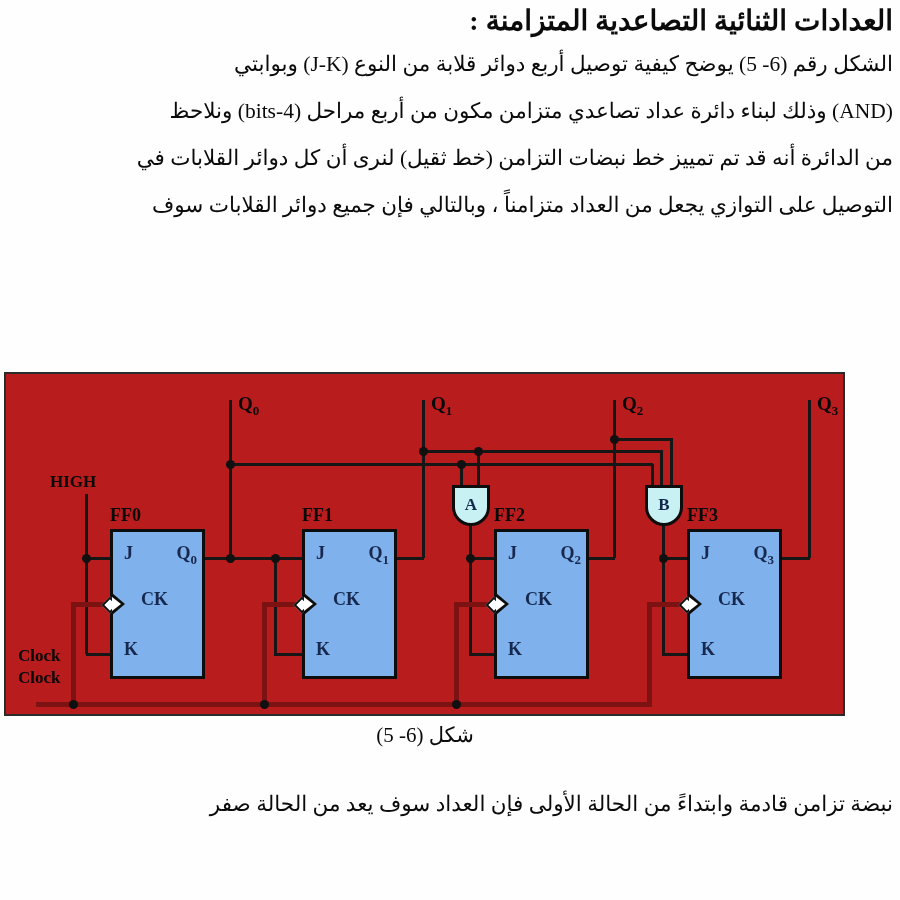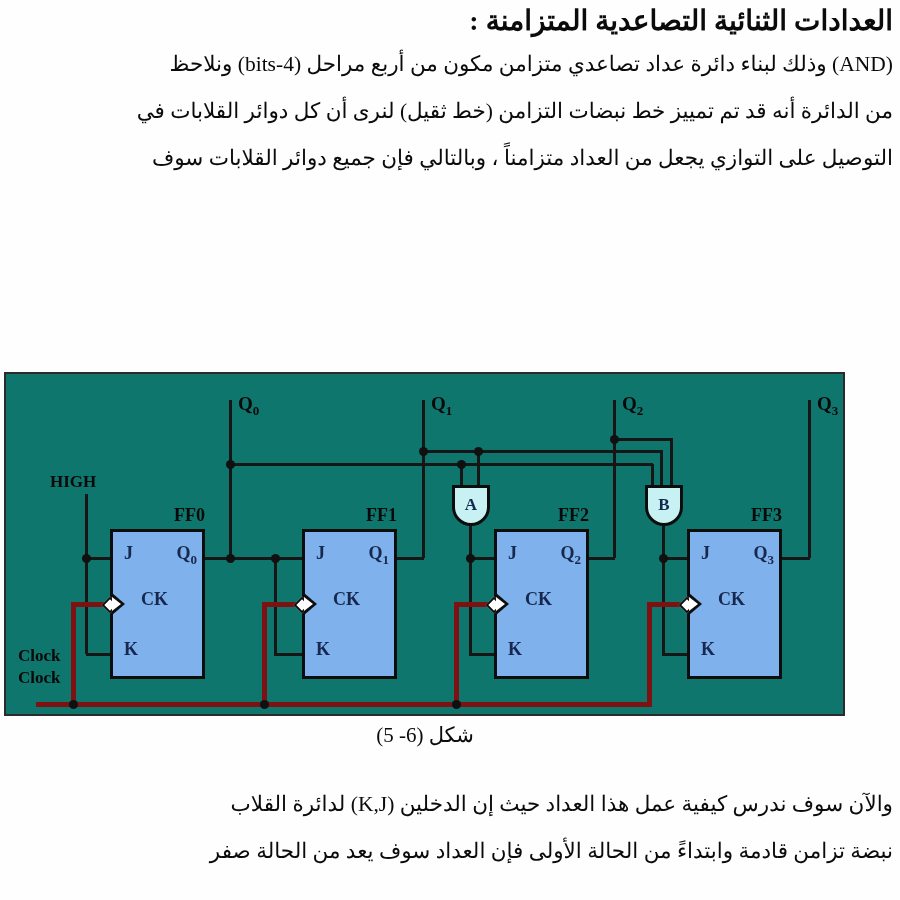--- a/index.html
+++ b/index.html
@@ -11,27 +11,27 @@
   .abs{position:absolute;}
   
   #heading{top:4px;right:7px;font-size:28px;font-weight:bold;white-space:nowrap;}
   .para{right:7px;width:893px;font-size:21.5px;line-height:47px;}
   .para .line{white-space:nowrap;overflow:visible;}
   #para1{top:41px;}
   #para2{top:781px;}
   #caption{top:723px;left:0;width:850px;text-align:center;font-size:21px;}
   
   #figure{left:4px;top:372px;width:841px;height:344px;box-sizing:border-box;
-          border:2px solid #2b2b2b;background:#0f766e;}
+          border:2px solid #2b2b2b;background:#b91c1c;}
   .w{position:absolute;background:#161616;}
   .cw{background:#7d1213;}
   .dot{position:absolute;width:9px;height:9px;border-radius:50%;background:#101010;}
   .ff{position:absolute;top:155px;width:95px;height:150px;box-sizing:border-box;
       background:#7fb1ec;border:3px solid #0d0d0d;}
-  .ff-name{position:absolute;top:131px;width:95px;text-align:right;
+  .ff-name{position:absolute;top:131px;width:95px;text-align:left;
            font-weight:bold;font-size:18px;color:#090909;}
   .flabel{position:absolute;font-weight:bold;font-size:18px;color:#17284e;}
   .fj{left:11px;top:11px;}
   .fck{left:28px;top:57px;}
   .fk{left:11px;top:107px;}
   .fq{right:5px;top:11px;}
   sub{font-size:13px;}
   .tri{position:absolute;left:-1px;top:61px;width:0;height:0;
        border-top:11px solid transparent;border-bottom:11px solid transparent;
        border-left:13px solid #0d0d0d;}
@@ -46,20 +46,21 @@
   .qlab{position:absolute;font-weight:bold;font-size:19px;color:#090909;}
   #high-label{left:44px;top:98px;font-weight:bold;font-size:17px;color:#090909;}
   #clock-label{left:12px;top:271px;font-weight:bold;font-size:17px;line-height:22px;color:#090909;}
 </style>
 </head>
 <body>
 
 <div id="heading" class="abs rtl">العدادات الثنائية التصاعدية المتزامنة :</div>
 
 <div id="para1" class="abs para rtl">
+  <div class="line">الشكل رقم (6- 5) يوضح كيفية توصيل أربع دوائر قلابة من النوع (J-K) وبوابتي</div>
   <div class="line">(AND) وذلك لبناء دائرة عداد تصاعدي متزامن مكون من أربع مراحل (4-bits) ونلاحظ</div>
   <div class="line">من الدائرة أنه قد تم تمييز خط نبضات التزامن (خط ثقيل) لنرى أن كل دوائر القلابات في</div>
   <div class="line">التوصيل على التوازي يجعل من العداد متزامناً ، وبالتالي فإن جميع دوائر القلابات سوف</div>
 </div>
 
 <div id="figure" class="abs">
 
   <i class="w" style="left:223px;top:26px;width:3px;height:158px"></i>
   <i class="w" style="left:416px;top:26px;width:3px;height:158px"></i>
   <i class="w" style="left:607px;top:26px;width:3px;height:158px"></i>
@@ -171,15 +172,14 @@
     <span class="flabel fq"><span>Q</span><sub>3</sub></span>
     <i class="dmd"></i>
     <i class="tri"></i>
     <i class="tri2"></i>
   </div>
 </div>
 
 <div id="caption" class="abs rtl">شكل (6- 5)</div>
 
 <div id="para2" class="abs para rtl">
-  <div class="line">والآن سوف ندرس كيفية عمل هذا العداد حيث إن الدخلين (K,J) لدائرة القلاب</div>
   <div class="line">نبضة تزامن قادمة وابتداءً من الحالة الأولى فإن العداد سوف يعد من الحالة صفر</div>
 </div>
 
 </body></html>

